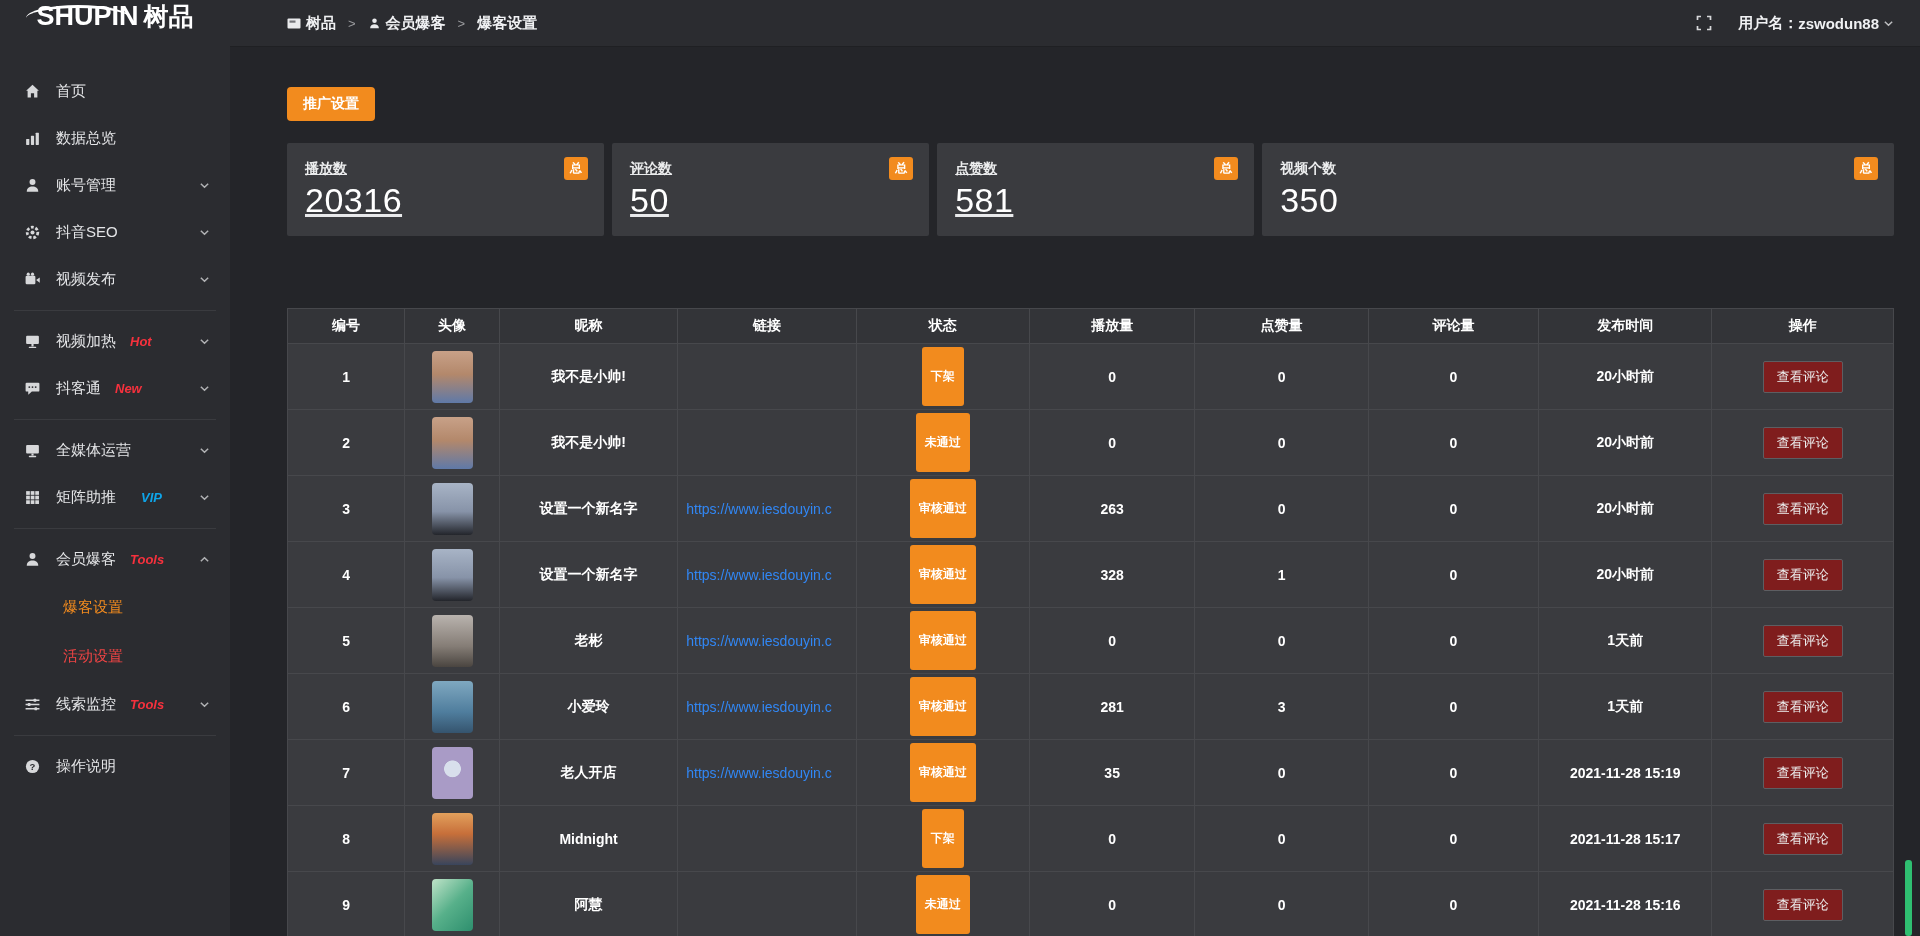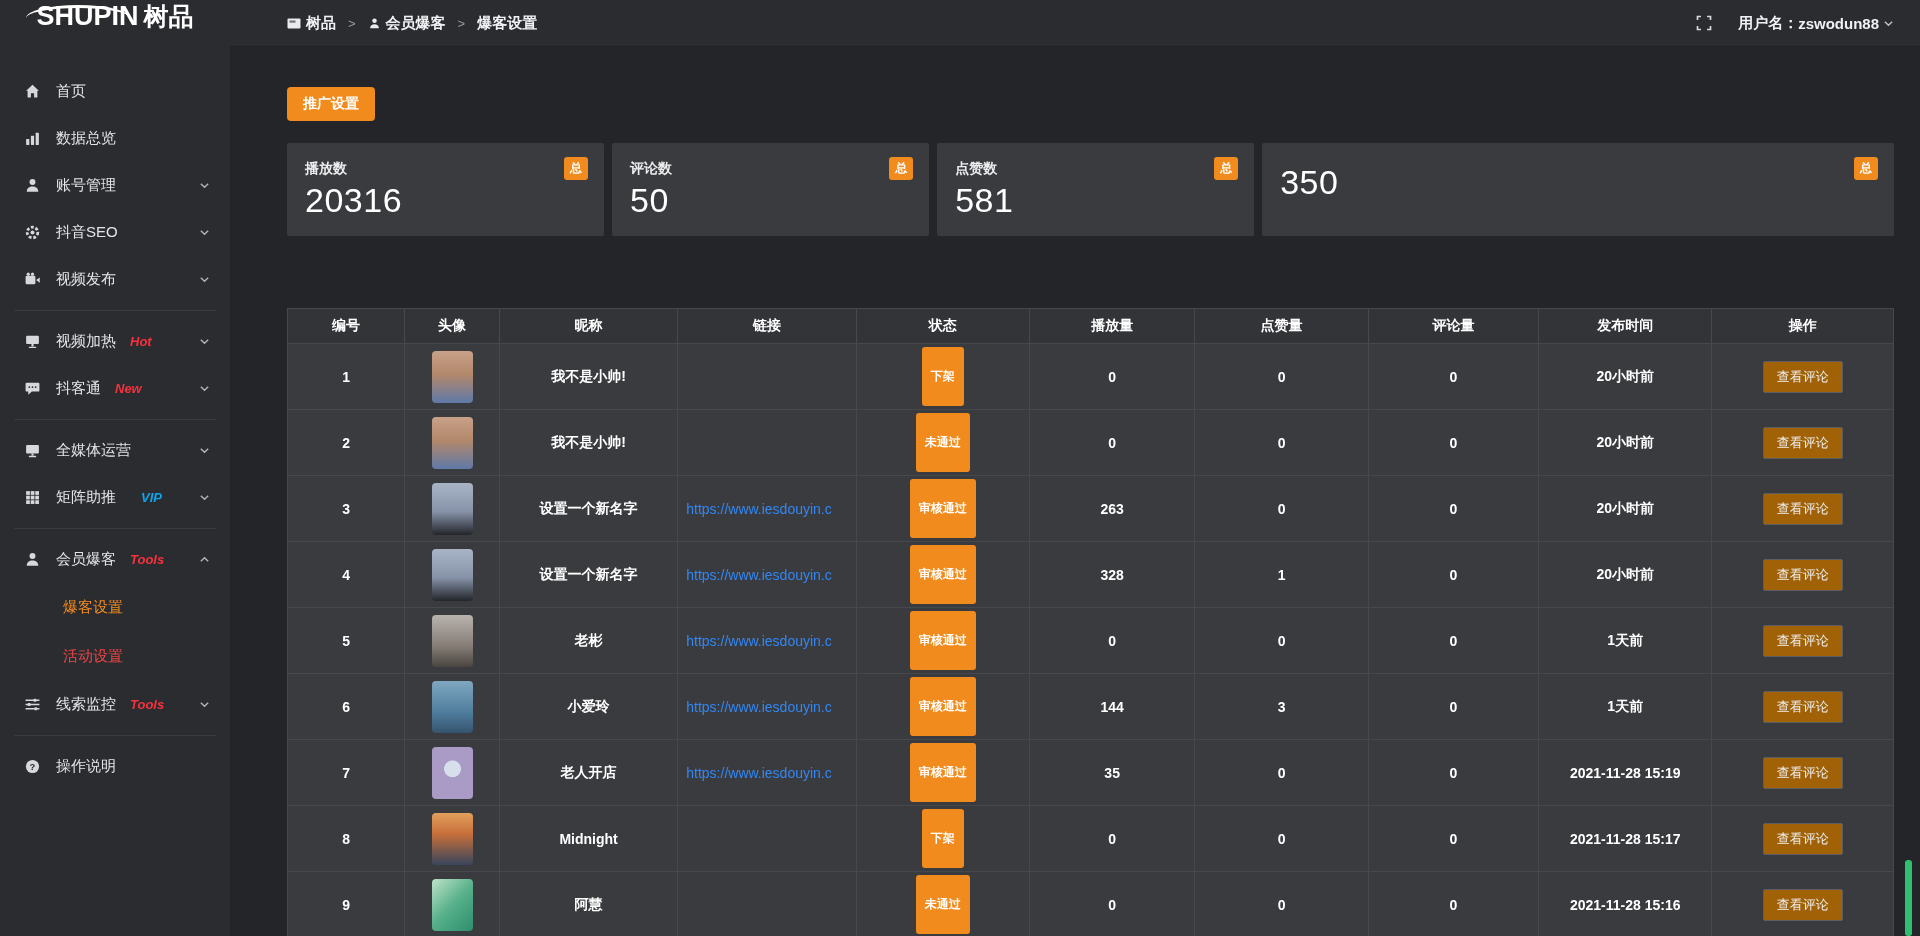--- a/index.html
+++ b/index.html
@@ -44,37 +44,37 @@
   .fs-icon { display:inline-flex; margin-right:26px; cursor:pointer; }
   .user-name { font-size:15px; font-weight:bold; color:#f0f1f3; cursor:pointer; display:flex; align-items:center; }
   .user-name .chev { margin-left:4px; }
   
   .main { flex:1; background:#242529; padding:40px 26px 0 57px; overflow:hidden; position:relative; }
   .promo-btn { display:inline-block; background:#f28b1e; color:#fff; border:none; border-radius:4px;
                font-size:14px; font-weight:bold; padding:8px 16px; cursor:pointer;
                font-family:inherit; }
   .stats-row { display:flex; gap:8px; margin-top:22px; }
   .stat-card { position:relative; background:#3a3b3f; border-radius:2px; height:93px; padding:17px 18px; }
-  .stat-card.w1 { flex:1; }
+  .stat-card.w1 { flex:1;text-decoration:underline; }
   .stat-card.w2 { flex:2.12; }
   .stat-label { font-size:14px; color:#ecedee; font-weight:bold; }
   .stat-value { font-size:34px; color:#fff; margin-top:3px; letter-spacing:.5px; }
   .stat-badge { position:absolute; top:14px; right:16px; background:#f28b1e; color:#fff;
                 font-size:12px; font-weight:bold; padding:3px 6px; border-radius:3px; }
   
   .table-wrap { margin-top:72px; }
   table { width:100%; border-collapse:collapse; table-layout:fixed; background:#3a3b3f; }
   th { background:#333438; height:35px; font-size:14px; font-weight:bold; color:#fff;
        border:1px solid #47484c; }
   td { height:66px; border:1px solid #47484c; text-align:center; font-size:14px; font-weight:bold; color:#fff; overflow:hidden; }
   td.linkcell { text-align:left; padding:0 2px 0 8px; }
   .link { color:#3187f5; text-decoration:none; font-weight:normal; white-space:nowrap; display:block; overflow:hidden; cursor:pointer; }
   .status { display:inline-block; background:#f28b1e; color:#fff; font-size:12px; font-weight:bold;
             padding:21px 9px; border-radius:3px; cursor:pointer; }
-  .view-btn { background:#a16207; color:#eceded; border:1px solid #5d5e62; border-radius:2px;
+  .view-btn { background:#7f1d1d; color:#eceded; border:1px solid #5d5e62; border-radius:2px;
               font-size:13px; padding:6px 13px; cursor:pointer; font-family:inherit; }
   .avatar { width:41px; height:52px; border-radius:4px; margin:0 auto; }
   .av1,.av2 { background:linear-gradient(180deg,#c8a188 0%,#b3886b 45%,#5f79a8 100%); }
   .av3,.av4 { background:linear-gradient(180deg,#a8b4c6 0%,#8793a8 55%,#23252b 100%); }
   .av5 { background:linear-gradient(180deg,#b9b3ae 0%,#857d76 60%,#4a4540 100%); }
   .av6 { background:linear-gradient(180deg,#7fa8c0 0%,#4f7d9d 60%,#35546e 100%); }
   .av7 { background:radial-gradient(circle at 50% 42%, #d8dfec 22%, #a99bc6 24%); }
   .av8 { background:linear-gradient(180deg,#e2a05c 0%,#c76f3a 40%,#39455c 100%); }
   .av9 { background:linear-gradient(135deg,#bfe3c8 0%,#57b08a 50%,#2e8f6e 100%); }
   .scroll-thumb { position:absolute; right:8px; bottom:0; width:7px; height:76px;
@@ -357,20 +357,21 @@
         <div class="stat-label">评论数</div>
         <div class="stat-value">50</div>
         <span class="stat-badge">总</span>
       </div>
       <div class="stat-card w1">
         <div class="stat-label">点赞数</div>
         <div class="stat-value">581</div>
         <span class="stat-badge">总</span>
       </div>
       <div class="stat-card w2">
+        <div class="stat-label">视频个数</div>
         <div class="stat-value">350</div>
         <span class="stat-badge">总</span>
       </div>
     </div>
 
     <div class="table-wrap">
       <table>
         <colgroup>
           <col style="width:7.3%">
             <col style="width:5.9%">
@@ -477,21 +478,21 @@
           <tr>
             <td>6</td>
             <td>
                 <div class="avatar av6"></div>
               </td>
             <td>小爱玲</td>
             <td class="linkcell">
                 <a class="link hide-if-empty">https://www.iesdouyin.c</a>
               </td>
             <td><span class="status">审核通过</span></td>
-            <td>144</td>
+            <td>281</td>
             <td>3</td>
             <td>0</td>
             <td>1天前</td>
             <td><button class="view-btn">查看评论</button></td>
           </tr>
           <tr>
             <td>7</td>
             <td>
                 <div class="avatar av7"></div>
               </td>

